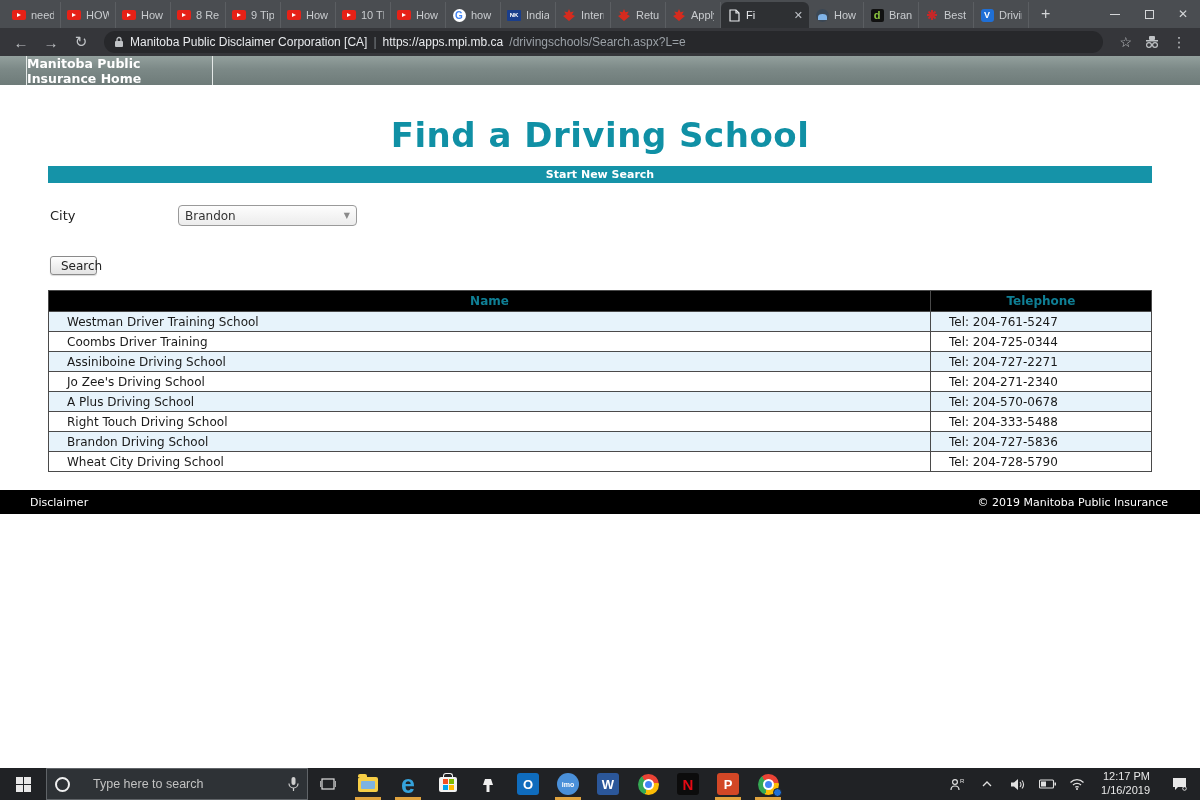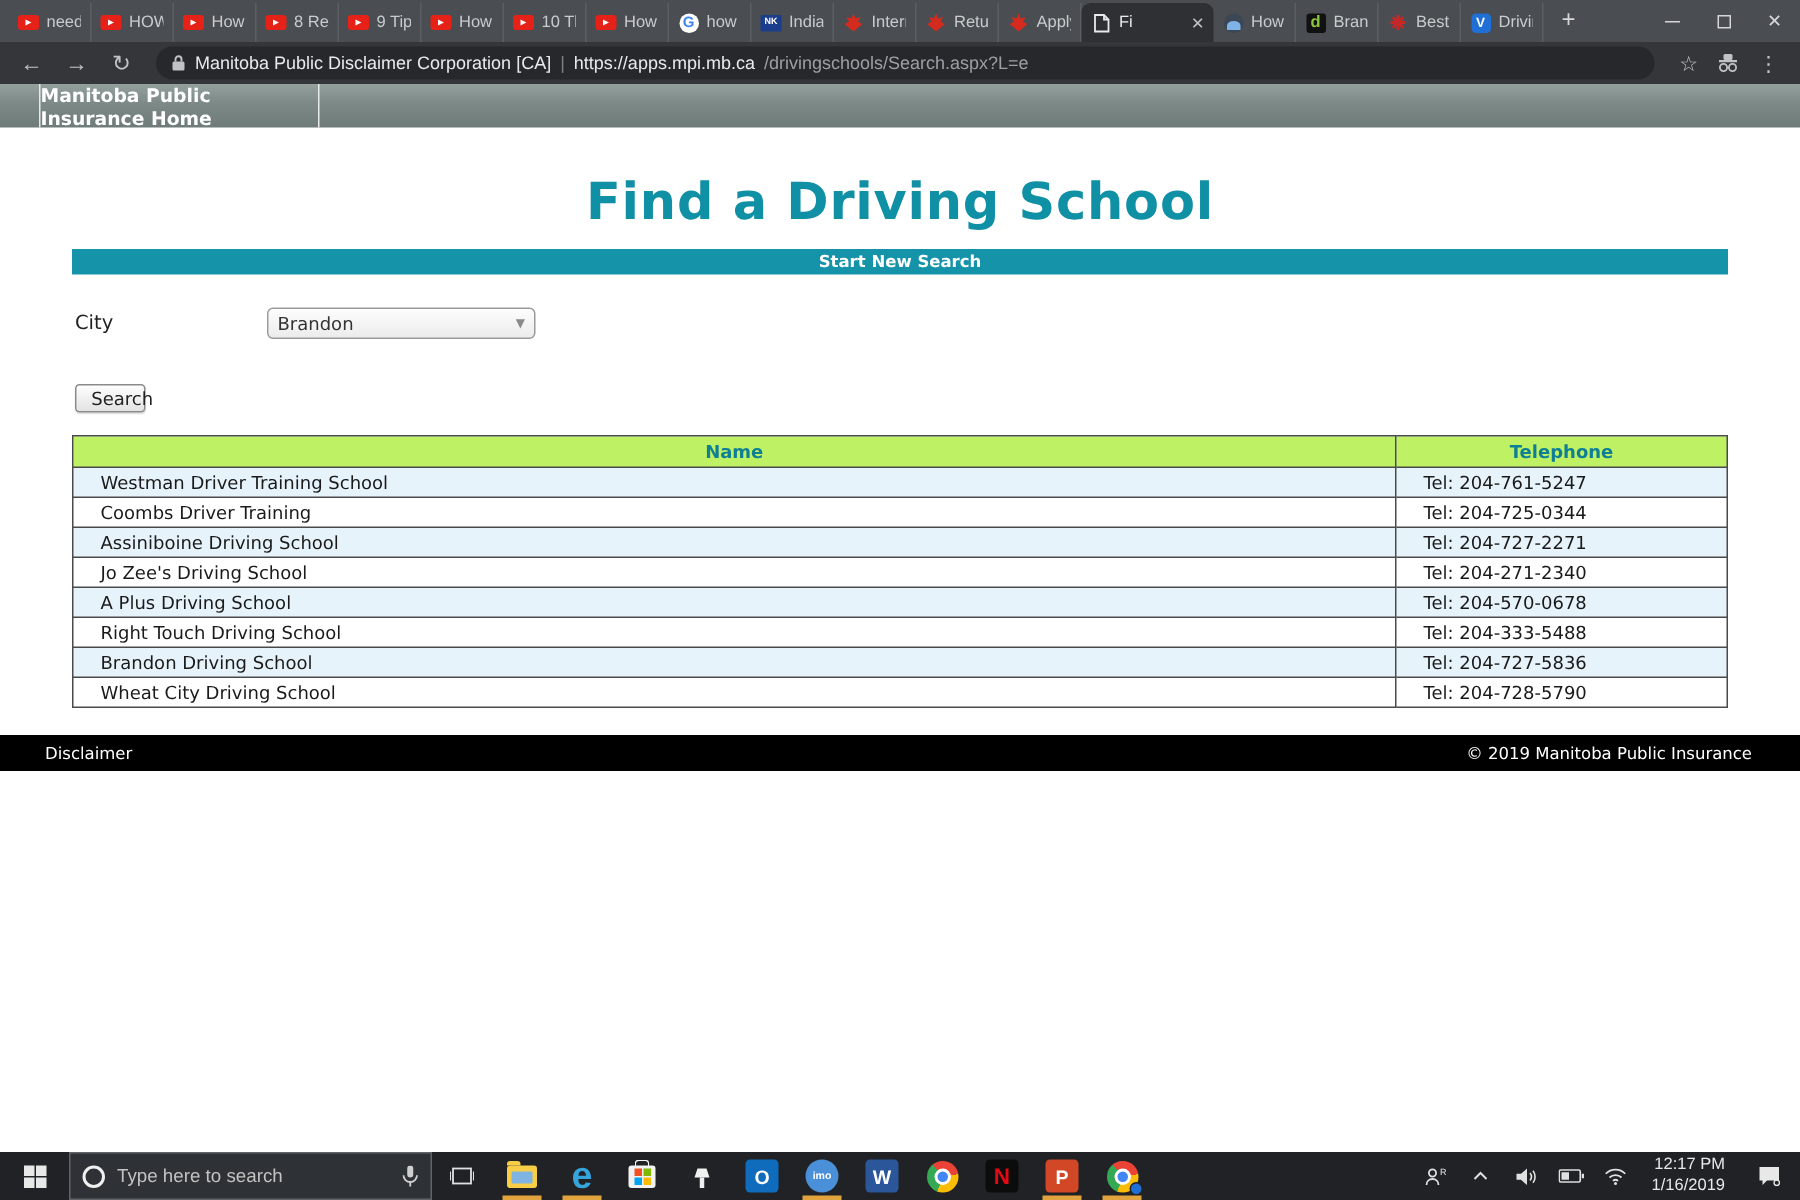--- a/index.html
+++ b/index.html
@@ -51,32 +51,32 @@
               display:flex; align-items:center; justify-content:center; }
   .form-row { display:flex; align-items:center; margin:22px 0 0 50px; }
   .city-label { font-size:13px; color:#222; width:128px; }
   .city-select { width:179px; height:21px; border:1px solid #9a9a9a; border-radius:4px; background:linear-gradient(#fdfdfd,#ececec);
                  font-size:12px; color:#333; display:flex; align-items:center; padding:0 6px; justify-content:space-between; }
   .city-select .arrow { color:#8a8a8a; font-size:8px; }
   .search-btn { margin:30px 0 0 50px; width:47px; height:19px; border:1px solid #8a8a8a; border-radius:3px;
                 background:linear-gradient(#fefefe,#e3e3e3); font-size:12px; color:#222; display:flex; align-items:center; justify-content:center;
                 box-shadow:0 1px 1px rgba(0,0,0,.15);padding-left:16px; }
   .results { margin:15px 48px 0 48px; border-collapse:collapse; width:1104px; font-size:12px; }
-  .results th { background:#bef264; color:#0f7f95; font-weight:bold; height:21px; border:1px solid #4a4a4a; text-align:center;margin-left:48px; }
+  .results th { background:#000000; color:#0f7f95; font-weight:bold; height:21px; border:1px solid #4a4a4a; text-align:center;margin-left:48px; }
   .results td { height:20px; border:1px solid #4a4a4a; padding-left:18px; color:#1a1a1a; }
   .results .col-name { width:882px; }
   .results tr.alt td { background:#e7f3fb; }
   .footer-bar { margin-top:18px; height:24px; background:#000; color:#fff; font-size:11px; display:flex; align-items:center; justify-content:space-between; padding:0 32px 0 30px; }
 
   
   .taskbar { height:32px; background:#202225; display:flex; align-items:stretch; color:#e8e8e8; margin-top:auto; }
   .start { width:46px; display:flex; align-items:center; justify-content:center; }
   .winlogo { display:grid; grid-template-columns:7px 7px; grid-template-rows:7px 7px; gap:1px; }
   .winlogo span { background:#e8e8e8; }
-  .tb-search { width:242px; background:#2e3236; border:1px solid #606468; display:flex; align-items:center; gap:8px; padding:0 8px; }
+  .tb-search { width:262px; background:#2e3236; border:1px solid #606468; display:flex; align-items:center; gap:23px; padding:0 8px; }
   .cortana-ring { width:15px; height:15px; border:2px solid #f0f0f0; border-radius:50%; flex:none; }
   .tb-search .ph { color:#c2c2c2; font-size:12.5px; flex:1; white-space:nowrap; }
   .taskview { width:40px; display:flex; align-items:center; justify-content:center; }
   .apps { display:flex; }
   .app { width:40px; display:flex; align-items:center; justify-content:center; position:relative; }
   .app.open::after { content:""; position:absolute; bottom:0; left:7px; right:7px; height:3px; background:#e0a33e; }
   .folder { width:20px; height:15px; background:#f7ce46; border-radius:2px; position:relative; }
   .folder::before { content:""; position:absolute; top:-3px; left:0; width:9px; height:3px; background:#f7ce46; border-radius:2px 2px 0 0; }
   .folder::after { content:""; position:absolute; left:3px; top:4px; right:3px; bottom:3px; background:#7eb3e2; border-radius:1px; }
   .edge-e { color:#35a3dc; font-size:25px; font-weight:bold; line-height:24px; }

